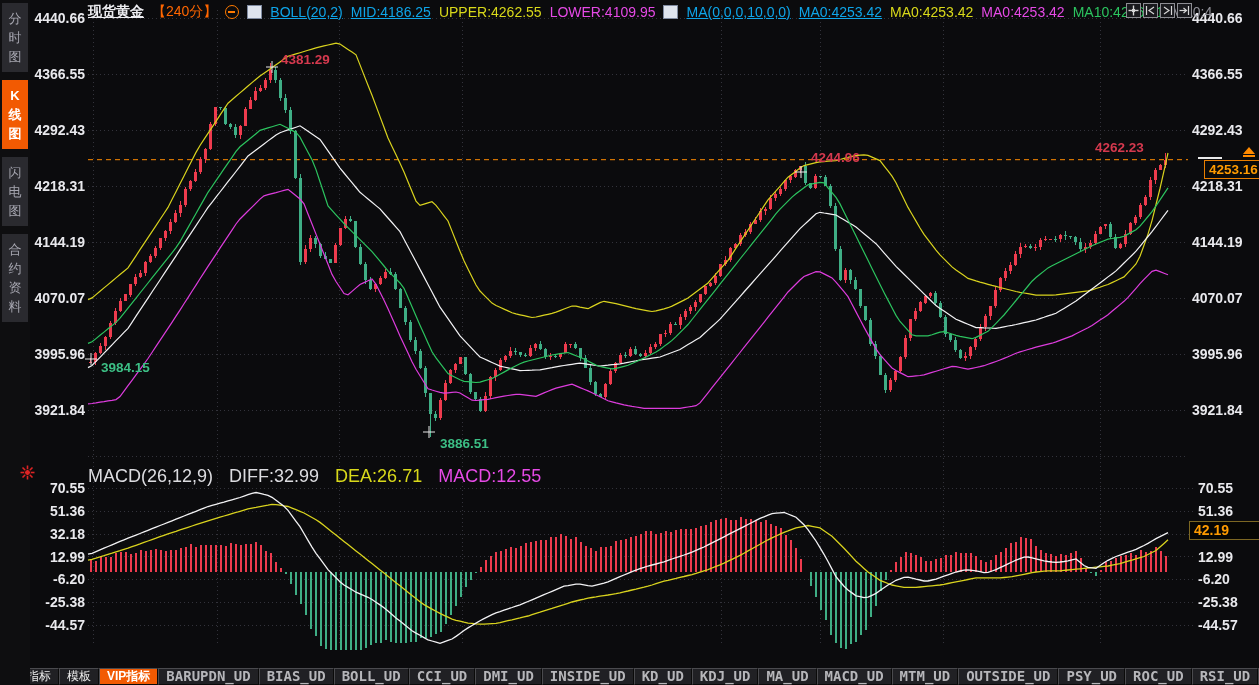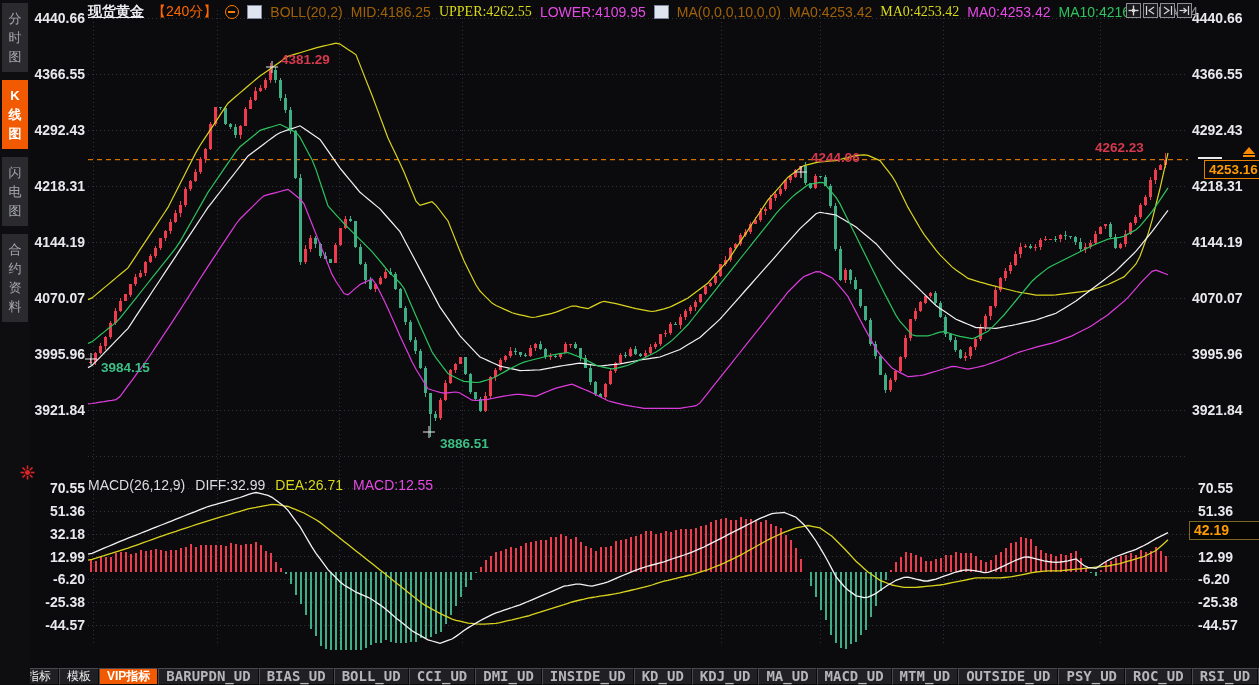--- a/index.html
+++ b/index.html
@@ -11,21 +11,21 @@
   .sidebar{position:absolute;left:0;top:0;width:30px;height:685px;background:#0e0e10;z-index:6;}
   .side-tab{width:26px;margin:0 auto 8px auto;padding:6px 0;background:#2a2a2f;color:#a6a6b0;
     font-size:13px;text-align:center;cursor:pointer;}
   .side-tab div{line-height:19px;height:19px;}
   .side-tab.active{background:#f25a02;color:#fff;font-weight:bold;}
   .sidebar-pad{height:3px;}
 
   
   .hdr{position:absolute;left:88px;top:3px;height:18px;display:flex;align-items:center;gap:8px;
     font-size:14px;white-space:nowrap;z-index:4;}
-  .hdr .w{color:#a16207;} .hdr .y{color:#d9d91a;font-family:Liberation Serif, serif;} .hdr .m{color:#e64ae6;}
+  .hdr .w{color:#0ea5e9;text-decoration:underline;} .hdr .y{color:#d9d91a;} .hdr .m{color:#e64ae6;}
   .hdr .g{color:#2cc45f;} .hdr .gray{color:#8e8e96;} .hdr .o{color:#ff6600;font-weight:normal;}
   .hdr .sym{color:#ececf0;font-weight:bold;text-decoration:underline;}
   .minus-circle{display:inline-block;width:12px;height:12px;border:1px solid #ff7a00;border-radius:50%;position:relative;}
   .minus-circle i{position:absolute;left:2px;top:5px;width:7px;height:2px;background:#ff7a00;}
   .chip{display:inline-block;width:13px;height:12px;background:#dfe4ee;border:1px solid #7f8aa0;}
 
   
   .controls{position:absolute;left:1126px;top:3px;display:flex;gap:2px;z-index:6;}
   .ctl{width:13px;height:13px;border:1px solid #8c8c92;background:#19191d;display:flex;
     align-items:center;justify-content:center;cursor:pointer;}
@@ -35,22 +35,22 @@
     background:#0a0a0a;color:#ff9b00;font-size:13.5px;font-weight:bold;line-height:17px;
     padding-left:4px;z-index:5;margin-left:16px;}
   .price-arrow{position:absolute;left:1243px;top:147px;z-index:5;}
   .price-arrow .tri{width:0;height:0;border-left:6px solid transparent;border-right:6px solid transparent;
     border-bottom:7px solid #ff8a00;}
   .price-arrow .bar{width:12px;height:2px;background:#ff8a00;margin-top:1px;}
   .macd-box{position:absolute;left:1189px;top:521px;width:66px;height:17px;border:1px solid #7c6722;
     background:#060604;color:#ff9b00;font-size:14px;font-weight:bold;line-height:17px;
     padding-left:4px;z-index:5;}
 
-  .macd-hdr{position:absolute;left:88px;top:466px;display:flex;gap:10px;font-size:14px;
-    white-space:nowrap;z-index:4;margin-top:11px;}
+  .macd-hdr{position:absolute;left:88px;top:466px;display:flex;gap:16px;font-size:18px;
+    white-space:nowrap;z-index:4;}
   .macd-hdr .w{color:#dcdce0;} .macd-hdr .y{color:#d9d91a;} .macd-hdr .m{color:#e64ae6;}
 
   .ind-settings{position:absolute;left:20px;top:465px;z-index:7;cursor:pointer;}
 
   
   .xaxis-row{position:absolute;left:0;top:648px;width:1259px;height:20px;background:#0d0d0f;z-index:4;}
   .period-label{position:absolute;left:76px;top:2px;color:#ff7a00;font-weight:bold;font-size:13.5px;cursor:pointer;}
   .period-label .tri{display:inline-block;margin-left:14px;width:0;height:0;border-left:6px solid transparent;
     border-right:6px solid transparent;border-bottom:8px solid #ff7a00;vertical-align:1px;}
   .date{position:absolute;top:2px;transform:translateX(-50%);color:#ececf0;font-weight:bold;font-size:13px;}

